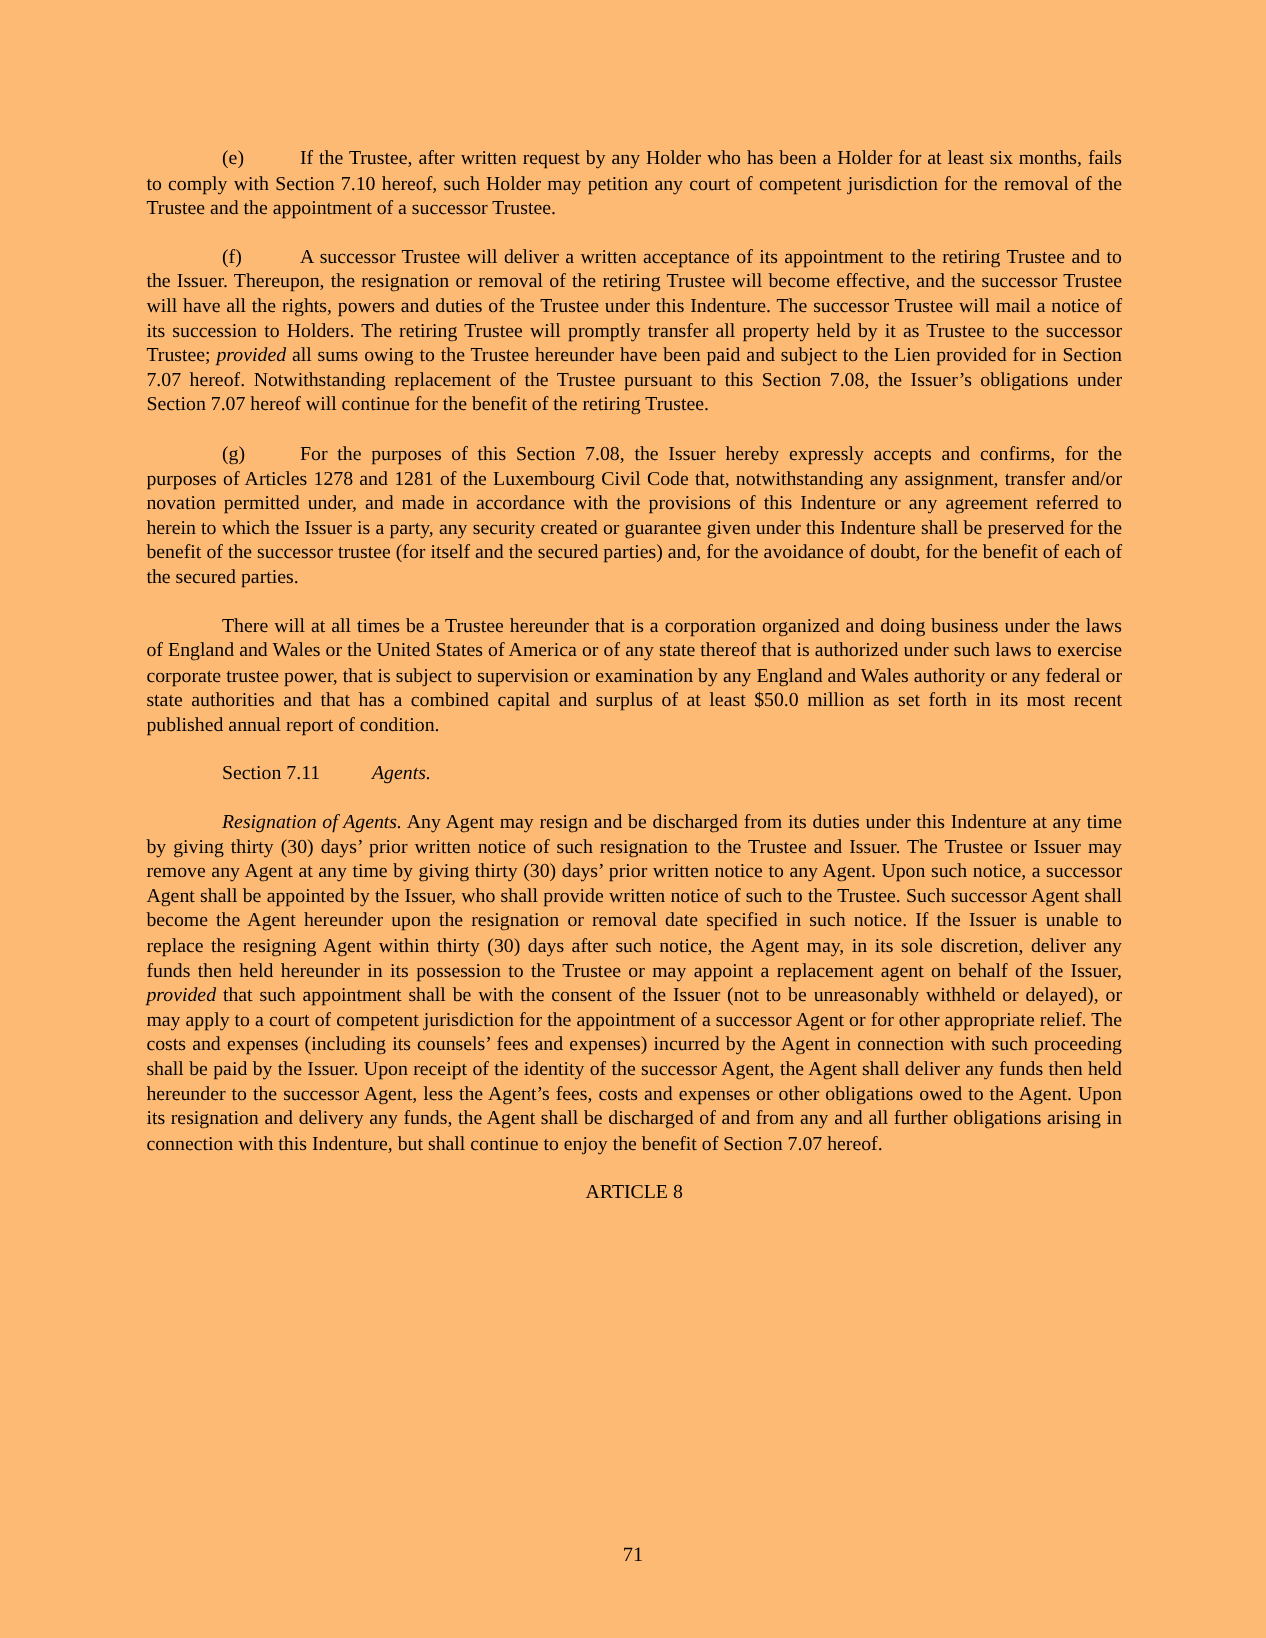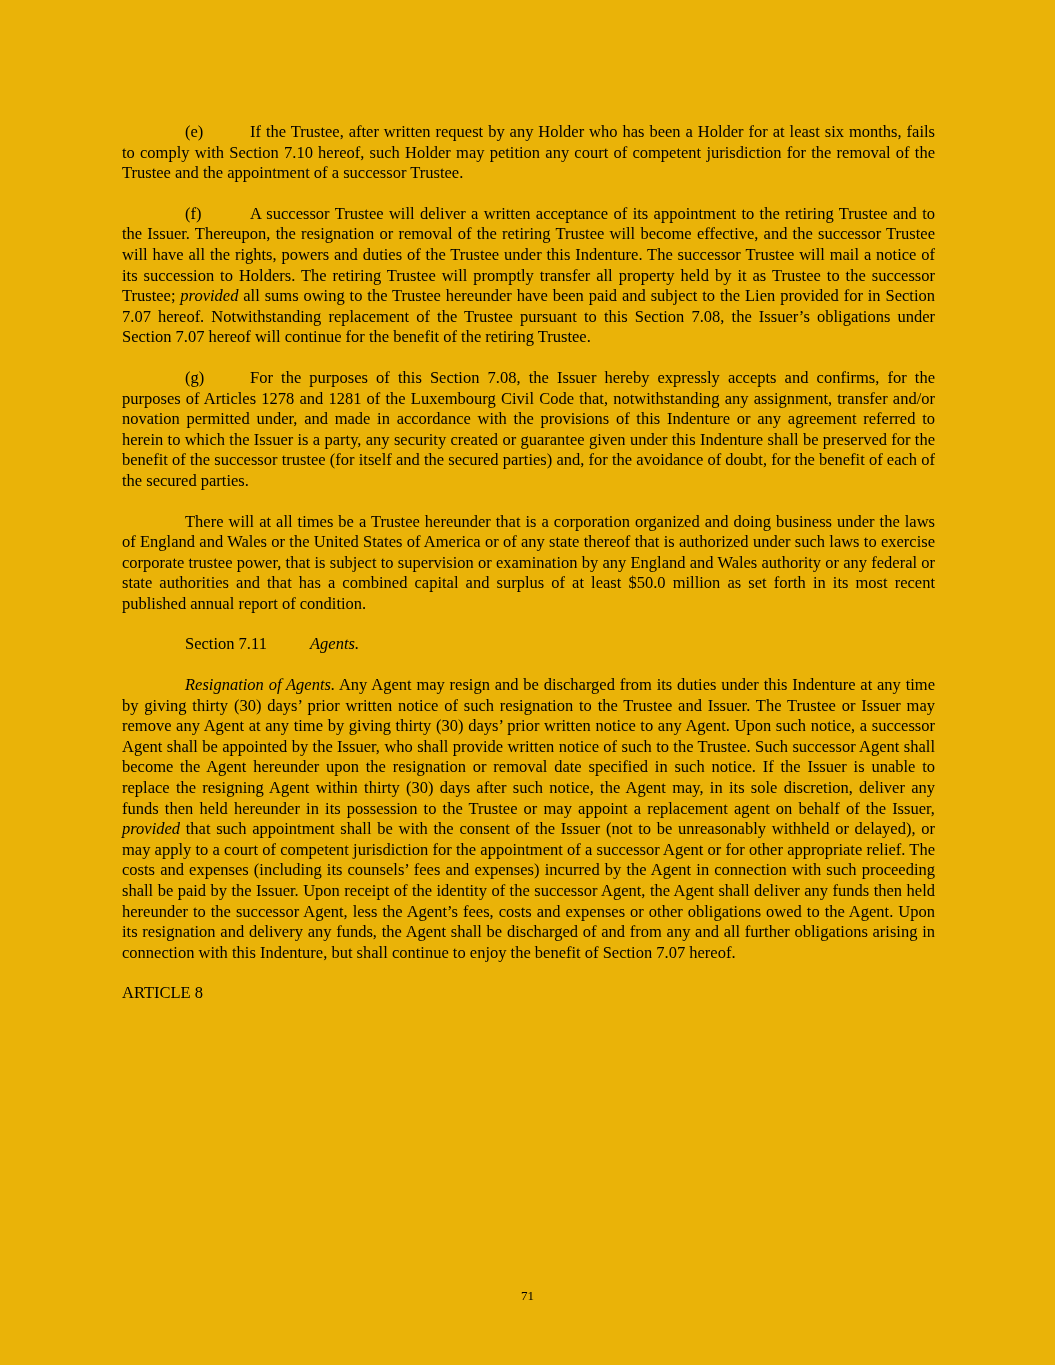--- a/index.html
+++ b/index.html
@@ -1,46 +1,46 @@
 <!DOCTYPE html>
 <html><head>
 <meta charset="utf-8">
 <style>
   html, body { margin: 0; padding: 0; background: #ffffff; }
   .page {
     position: relative;
     width: 1055px;
     height: 1365px;
-    background: #eab308;
+    background: #fdba74;
     font-family: "Liberation Serif", serif;
     font-size: 16.5px;
     line-height: 20.6px;
     color: #000000;
     overflow: hidden;
   }
   .content {
     position: absolute;
     left: 122px;
     top: 122px;
     width: 813px;
     text-align: justify;
   }
   .content p { margin: 0 0 20px 0; text-indent: 63px; }
   .plabel { display: inline-block; width: 65px; text-indent: 0; }
   .hlabel { display: inline-block; width: 125px; text-indent: 0; font-style: normal; }
   .it { font-style: italic; }
-  .center { text-indent: 0 !important; }
+  .center { text-align: center; text-indent: 0 !important; }
   .pagenum {
     position: absolute;
     bottom: 58px;
     left: 0;
     width: 100%;
     text-align: center;
     font-family: "Liberation Serif", serif;
-    font-size: 13px;
+    font-size: 17px;
     color: #000000;
   }
 </style>
 </head>
 <body>
 
 <div class="page">
   <div class="content">
 
     <p><span class="plabel">(e)</span><span>If the Trustee, after written request by any Holder who has been a Holder for at least six months, fails to comply with Section 7.10 hereof, such Holder may petition any court of competent jurisdiction for the removal of the Trustee and the appointment of a successor Trustee.</span></p>

